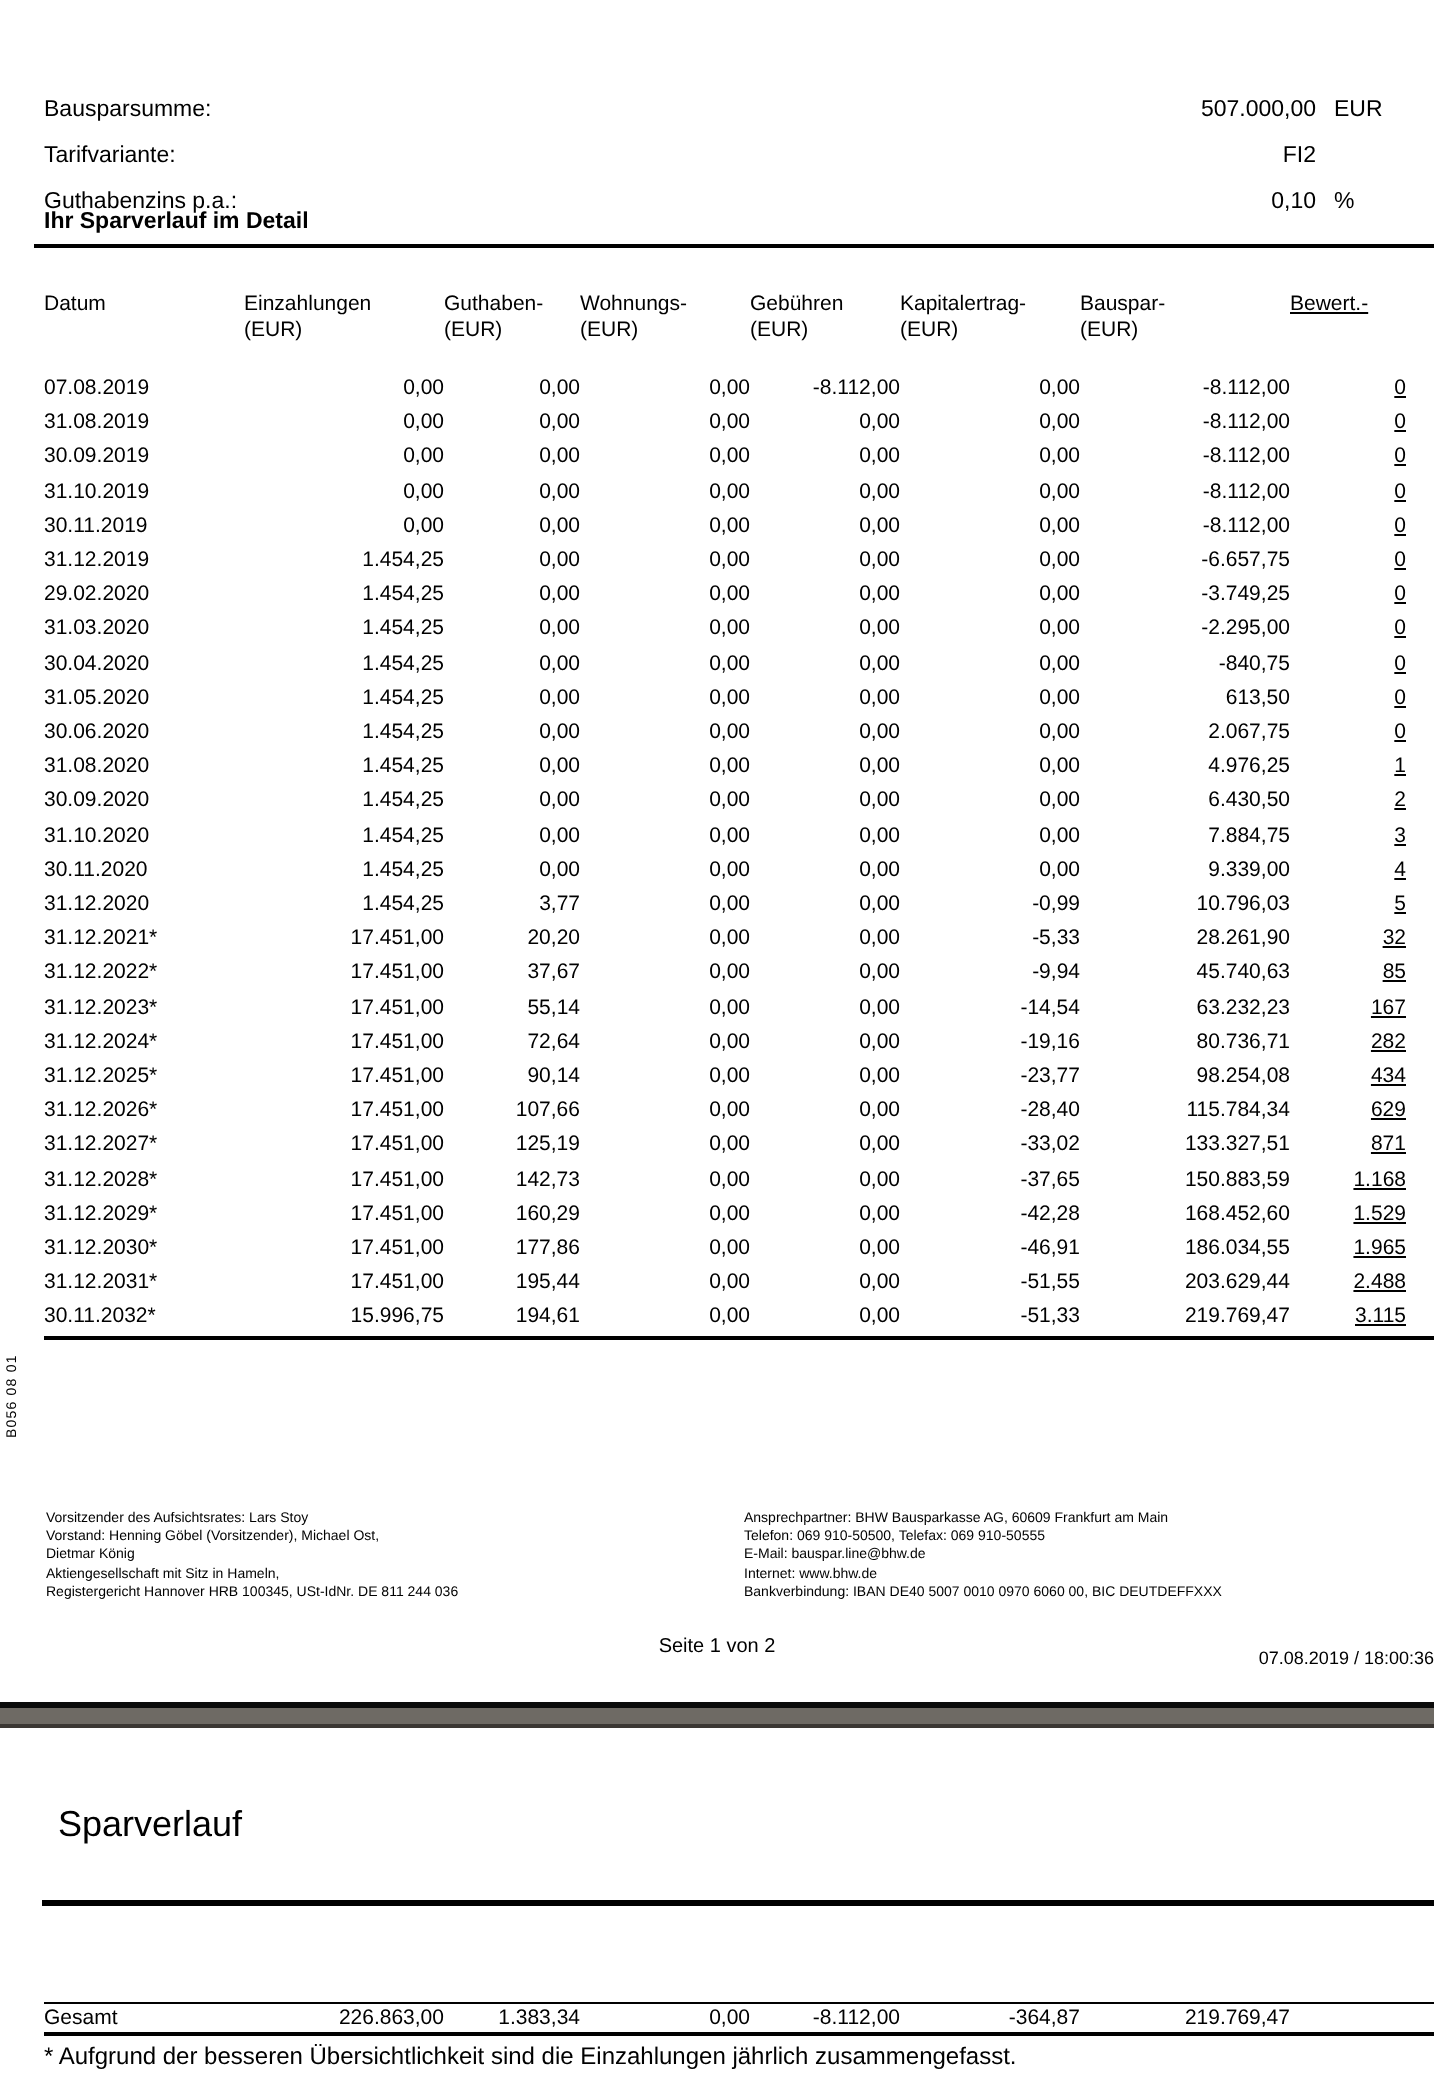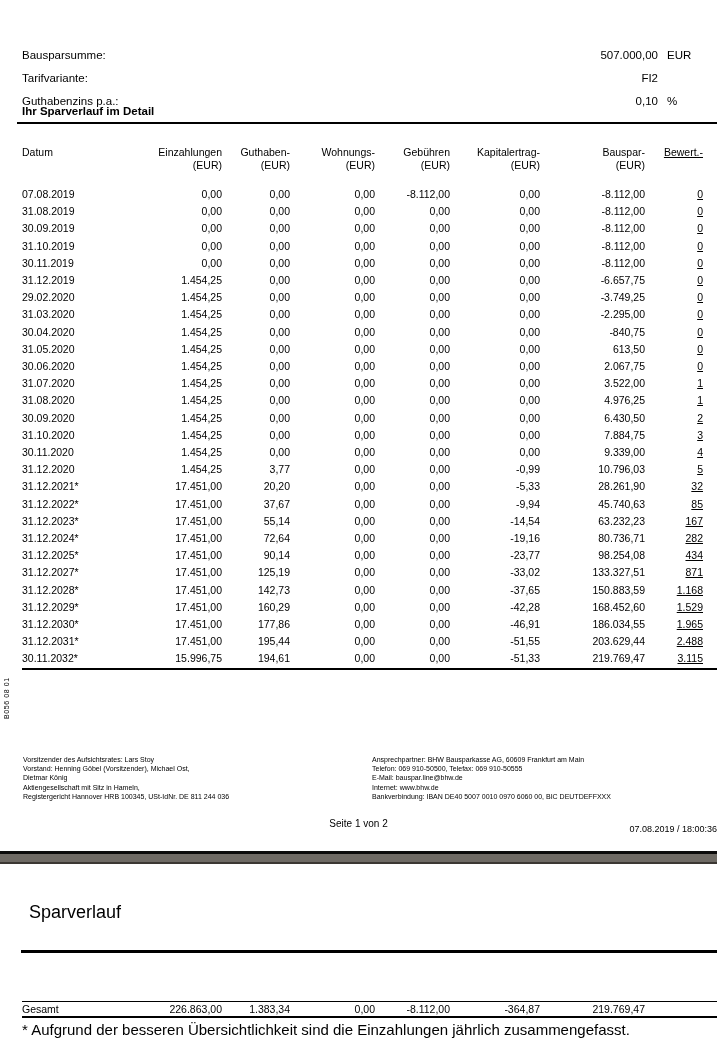--- a/index.html
+++ b/index.html
@@ -26,21 +26,21 @@
     border-bottom: 2px solid #000;
   }
 
   
   table.t {
     position: absolute; top: 146px; left: 22px; width: 695px;
     border-collapse: collapse; border-spacing: 0;
     border-bottom: 2px solid #000;
   }
   table.t td { padding: 0; white-space: nowrap; font-size: 10.5px; }
-  table.t thead td { line-height: 13px; height: 13px; text-align: right; vertical-align: bottom; }
+  table.t thead td { line-height: 13px; height: 13px; text-align: left; vertical-align: bottom; }
   table.t thead td:first-child { text-align: left; margin-top: 24px; }
   table.t thead tr.spacer td { height: 14px; }
   table.t tbody td { height: 17.2px; line-height: 17.2px; text-align: right; }
   table.t tbody td:first-child { text-align: left; }
   table.t td:last-child { padding-right: 14px; text-decoration: underline; }
 
   
   .side-code {
     position: absolute; left: 3px; top: 719px;
     transform: rotate(-90deg); transform-origin: 0 0;
@@ -76,21 +76,21 @@
 
   table.g {
     position: absolute; top: 1001px; left: 22px; width: 695px;
     border-collapse: collapse; border-spacing: 0;
     border-top: 1px solid #000; border-bottom: 2px solid #000;
   }
   table.g td { padding: 0; white-space: nowrap; font-size: 10.5px; height: 14px; line-height: 14px; text-align: right; }
   table.g td:first-child { text-align: left; }
   table.g td:last-child { padding-right: 14px; }
 
-  .footnote { position: absolute; top: 1021px; left: 22px; font-size: 15px; }
+  .footnote { position: absolute; top: 1021px; left: 22px; font-size: 12px; }
 </style>
 </head>
 <body>
 
 <div>
 
   <div class="summary">
     <div class="srow">
       <span class="slabel">Bausparsumme:</span>
       <span class="svalue">507.000,00</span>
@@ -251,30 +251,20 @@
           <td>30.06.2020</td>
           <td>1.454,25</td>
           <td>0,00</td>
           <td>0,00</td>
           <td>0,00</td>
           <td>0,00</td>
           <td>2.067,75</td>
           <td>0</td>
         </tr>
         <tr>
-          <td>31.07.2020</td>
-          <td>1.454,25</td>
-          <td>0,00</td>
-          <td>0,00</td>
-          <td>0,00</td>
-          <td>0,00</td>
-          <td>3.522,00</td>
-          <td>1</td>
-        </tr>
-        <tr>
           <td>31.08.2020</td>
           <td>1.454,25</td>
           <td>0,00</td>
           <td>0,00</td>
           <td>0,00</td>
           <td>0,00</td>
           <td>4.976,25</td>
           <td>1</td>
         </tr>
         <tr>
@@ -359,20 +349,30 @@
         </tr>
         <tr>
           <td>31.12.2025*</td>
           <td>17.451,00</td>
           <td>90,14</td>
           <td>0,00</td>
           <td>0,00</td>
           <td>-23,77</td>
           <td>98.254,08</td>
           <td>434</td>
+        </tr>
+        <tr>
+          <td>31.12.2026*</td>
+          <td>17.451,00</td>
+          <td>107,66</td>
+          <td>0,00</td>
+          <td>0,00</td>
+          <td>-28,40</td>
+          <td>115.784,34</td>
+          <td>629</td>
         </tr>
         <tr>
           <td>31.12.2027*</td>
           <td>17.451,00</td>
           <td>125,19</td>
           <td>0,00</td>
           <td>0,00</td>
           <td>-33,02</td>
           <td>133.327,51</td>
           <td>871</td>

